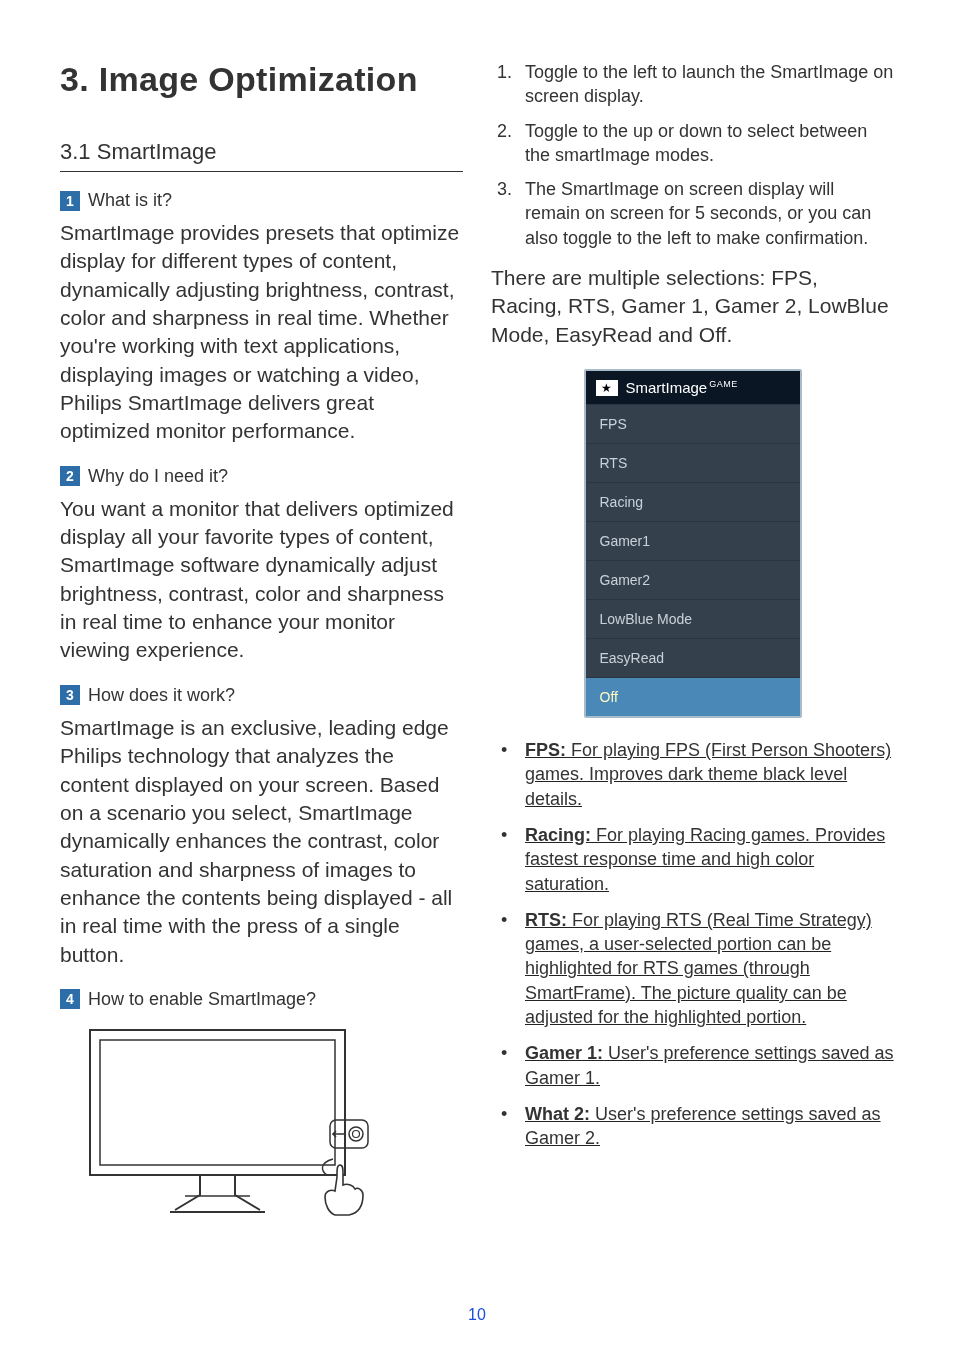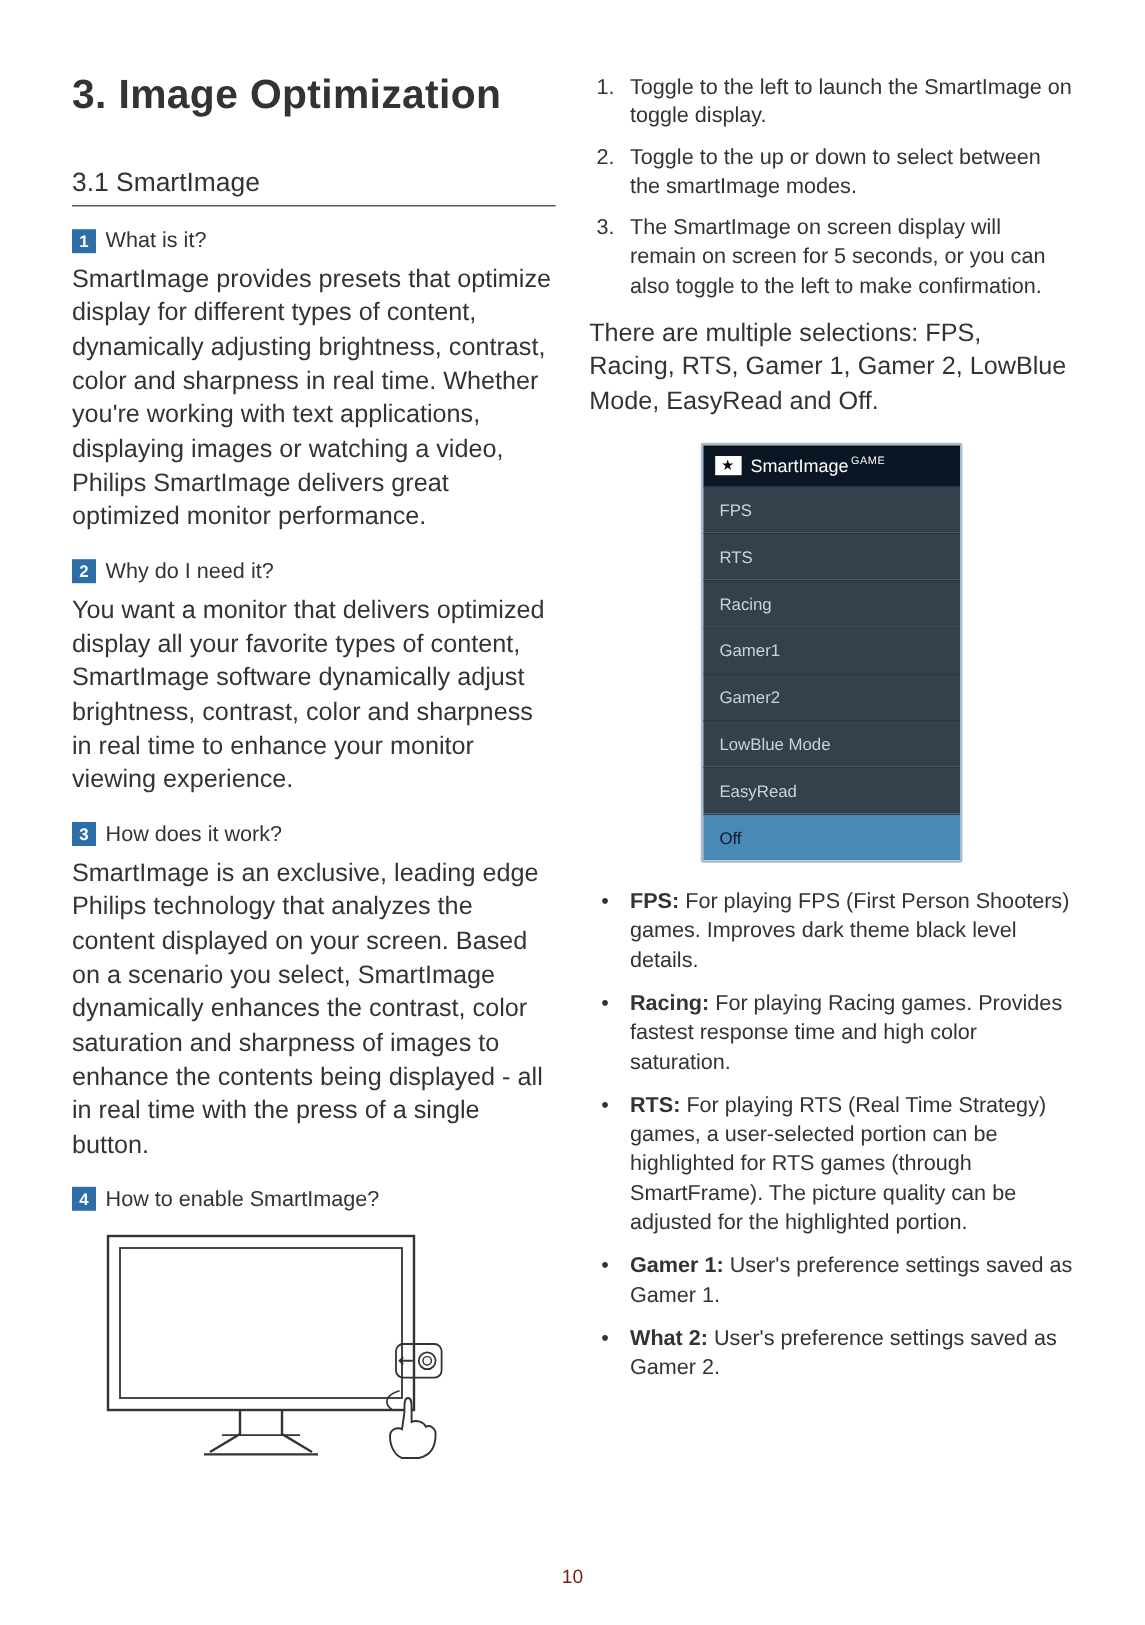--- a/index.html
+++ b/index.html
@@ -73,20 +73,21 @@
     margin-bottom: 10px;
   }
   ol.steps > li::before {
     content: counter(step) ".";
     position: absolute;
     left: 6px;
     top: 0;
   }
   ul.bullets {
     list-style: none;
+    text-decoration: underline;
   }
   ul.bullets > li {
     font-size: 18px;
     line-height: 1.35;
     color: #333;
     padding-left: 34px;
     position: relative;
     margin-bottom: 12px;
   }
   ul.bullets > li::before {
@@ -128,30 +129,30 @@
   .osd-header .game-sup { font-size: 9px; vertical-align: super; margin-left: 2px; letter-spacing: 0.5px;}
   .osd-item {
     background: #34414d;
     color: #c9d2da;
     padding: 11px 14px;
     font-size: 14px;
     border-top: 1px solid #2a3540;
   }
   .osd-item.selected {
     background: #4a88b8;
-    color: #0f172a;
+    color: #fef9c3;
   }
   .page-num {
     position: absolute;
     bottom: 30px;
     left: 0;
     right: 0;
     text-align: center;
     font-size: 16px;
-    color: #7f1d1d;
+    color: #1d4ed8;
   }
 </style>
 </head>
 <body>
 
 <div class="columns">
 
   <div class="col">
     <h1 class="chapter">
       <span>3.</span>
@@ -207,21 +208,21 @@
         <g transform="translate(245,145)">
           <path d="M15 0 C18 0 18 4 18 8 L18 20 C22 18 28 20 30 24 C33 22 38 25 38 30 C38 40 34 48 24 50 L10 50 C4 48 0 40 0 32 C0 26 6 24 10 26 L12 12 C12 4 12 0 15 0 Z" fill="#fff" stroke="#333" stroke-width="1.6"></path>
           <path d="M2 10 C-4 6 -6 -2 8 -6" fill="none" stroke="#333" stroke-width="1.4"></path>
         </g>
       </svg>
     </div>
   </div>
 
   <div class="col">
     <ol class="steps">
-      <li>Toggle to the left to launch the SmartImage on toggle display.</li>
+      <li>Toggle to the left to launch the SmartImage on screen display.</li>
       <li>Toggle to the up or down to select between the smartImage modes.</li>
       <li>The SmartImage on screen display will remain on screen for 5 seconds, or you can also toggle to the left to make confirmation.</li>
     </ol>
 
     <p class="body">There are multiple selections: FPS, Racing, RTS, Gamer 1, Gamer 2, LowBlue Mode, EasyRead and Off.</p>
 
     <div class="osd-menu">
       <div class="osd-header">
         <span class="starbox">★</span>
         <span>

